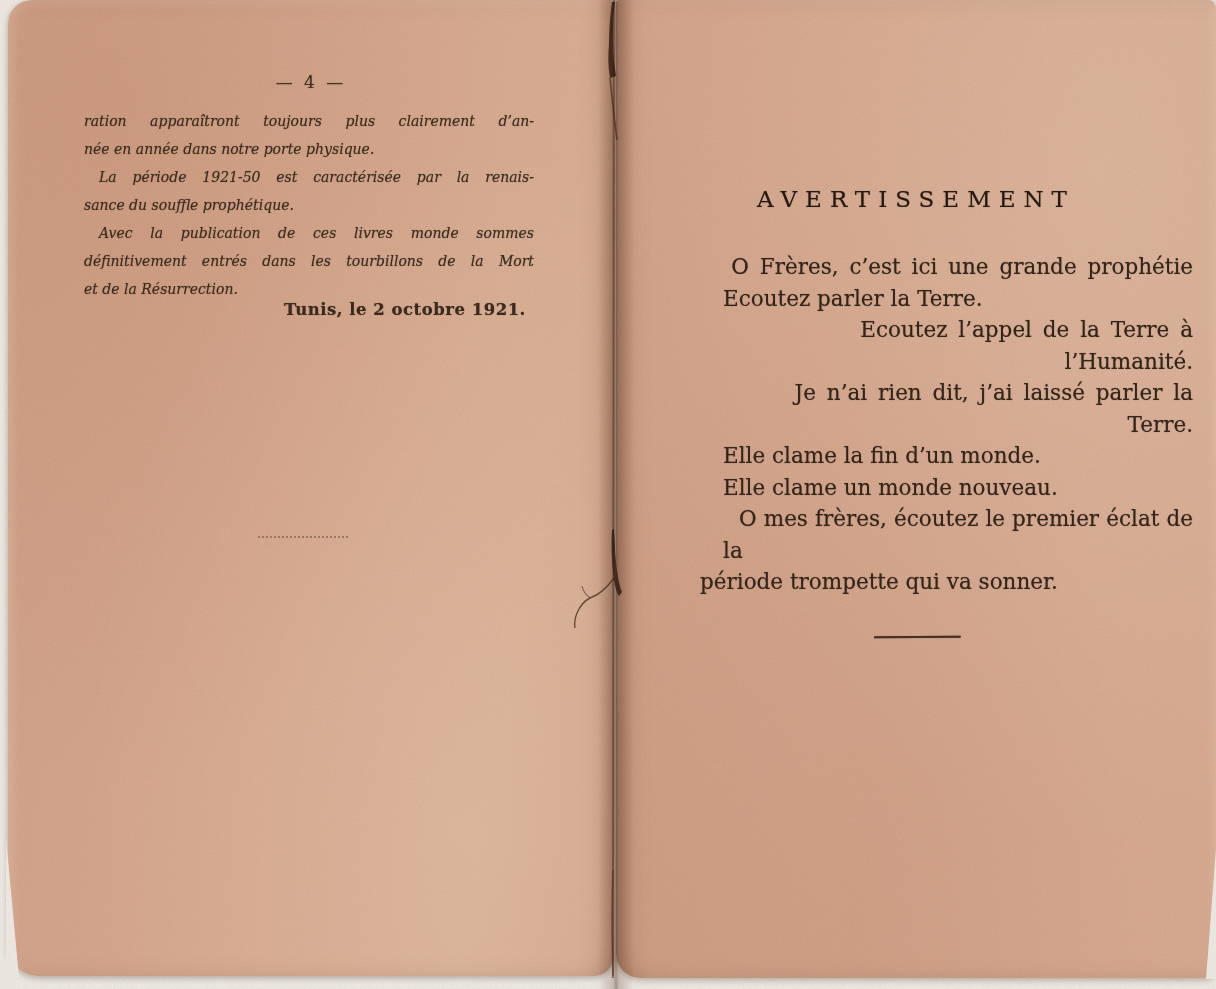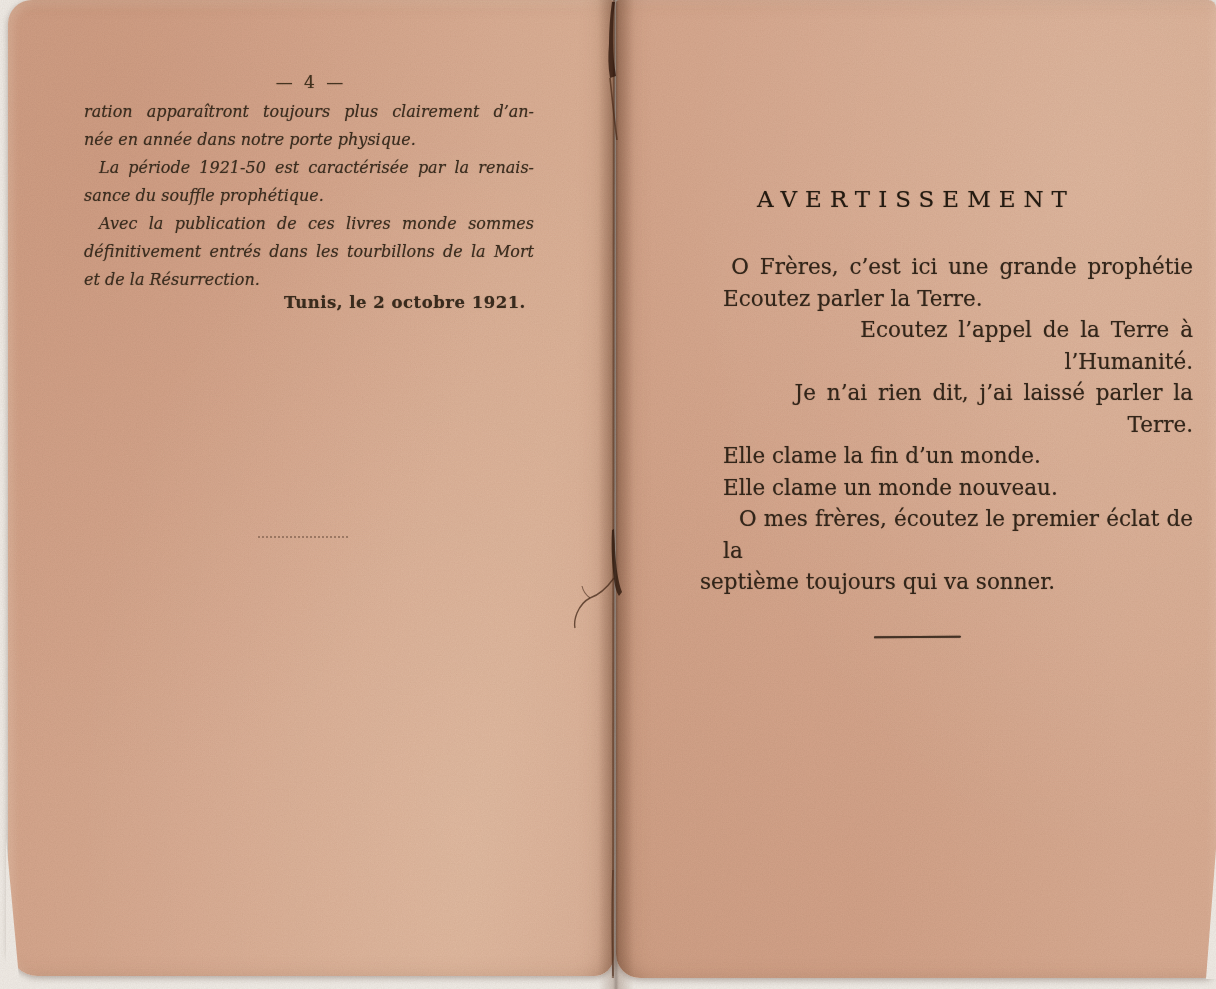--- a/index.html
+++ b/index.html
@@ -48,25 +48,25 @@
   .edge-wedge{position:absolute;background:var(--background);z-index:4;}
   .wedge-bl{left:6px;bottom:11px;width:13px;height:140px;
     clip-path:polygon(0 0, 100% 100%, 0 100%);}
   .wedge-br{right:0;bottom:10px;width:10px;height:130px;
     clip-path:polygon(100% 0, 100% 100%, 0 100%);}
   
   .txt{position:absolute;color:var(--ink);z-index:6;
        text-shadow:0 0 1px rgba(58,44,30,0.55);}
   .page-number{top:72px;left:0;width:100%;text-align:center;
     font-size:17px;letter-spacing:3px;color:#43331f;}
-  .left-body{top:98px;left:76px;width:450px;font-style:italic;
-    font-size:16px;line-height:28px;color:#3c2e20;}
+  .left-body{top:107px;left:76px;width:450px;font-style:italic;
+    font-size:14px;line-height:28px;color:#3c2e20;}
   .left-body .jst{text-align:justify;text-align-last:justify;}
   .left-body .ind{text-indent:15px;}
-  .dateline{top:293px;left:276px;font-size:16.5px;font-weight:bold;
+  .dateline{top:300px;left:276px;font-size:16.5px;font-weight:bold;
     letter-spacing:0.5px;color:#3a2c1e;}
   .faint-rule{position:absolute;top:536px;left:250px;width:90px;height:0;
     border-top:2px dotted rgba(88,62,46,0.45);z-index:6;}
   .heading{top:186px;left:0;width:100%;text-align:center;font-size:23px;
     letter-spacing:8px;color:#241b11;}
   .right-body{top:251px;left:107px;width:470px;font-size:21.5px;
     line-height:31.5px;color:#33261a;}
   .right-body .wide{word-spacing:4px;text-align:right;}
   .right-body .ind{text-indent:16px;}
   .right-body .out{margin-left:-23px;}
@@ -106,21 +106,21 @@
     <div class="txt heading">AVERTISSEMENT</div>
 
     <div class="txt right-body">
       <div class="wide">O Frères, c’est ici une grande prophétie</div>
       <div>Ecoutez parler la Terre.</div>
       <div class="wide">Ecoutez l’appel de la Terre à l’Humanité.</div>
       <div class="wide">Je n’ai rien dit, j’ai laissé parler la Terre.</div>
       <div>Elle clame la fin d’un monde.</div>
       <div>Elle clame un monde nouveau.</div>
       <div class="jst ind">O mes frères, écoutez le premier éclat de la</div>
-      <div class="out">septième toujours qui va sonner.</div>
+      <div class="out">période trompette qui va sonner.</div>
     </div>
 
     <div class="divider"></div>
   </div>
 
   <div class="gutter-shadow"></div>
 
   <svg class="tears" width="1216" height="989" viewBox="0 0 1216 989">
 
     <path d="M614,0 L613,978" stroke="rgba(88,52,32,0.55)" stroke-width="2.2" fill="none"></path>

